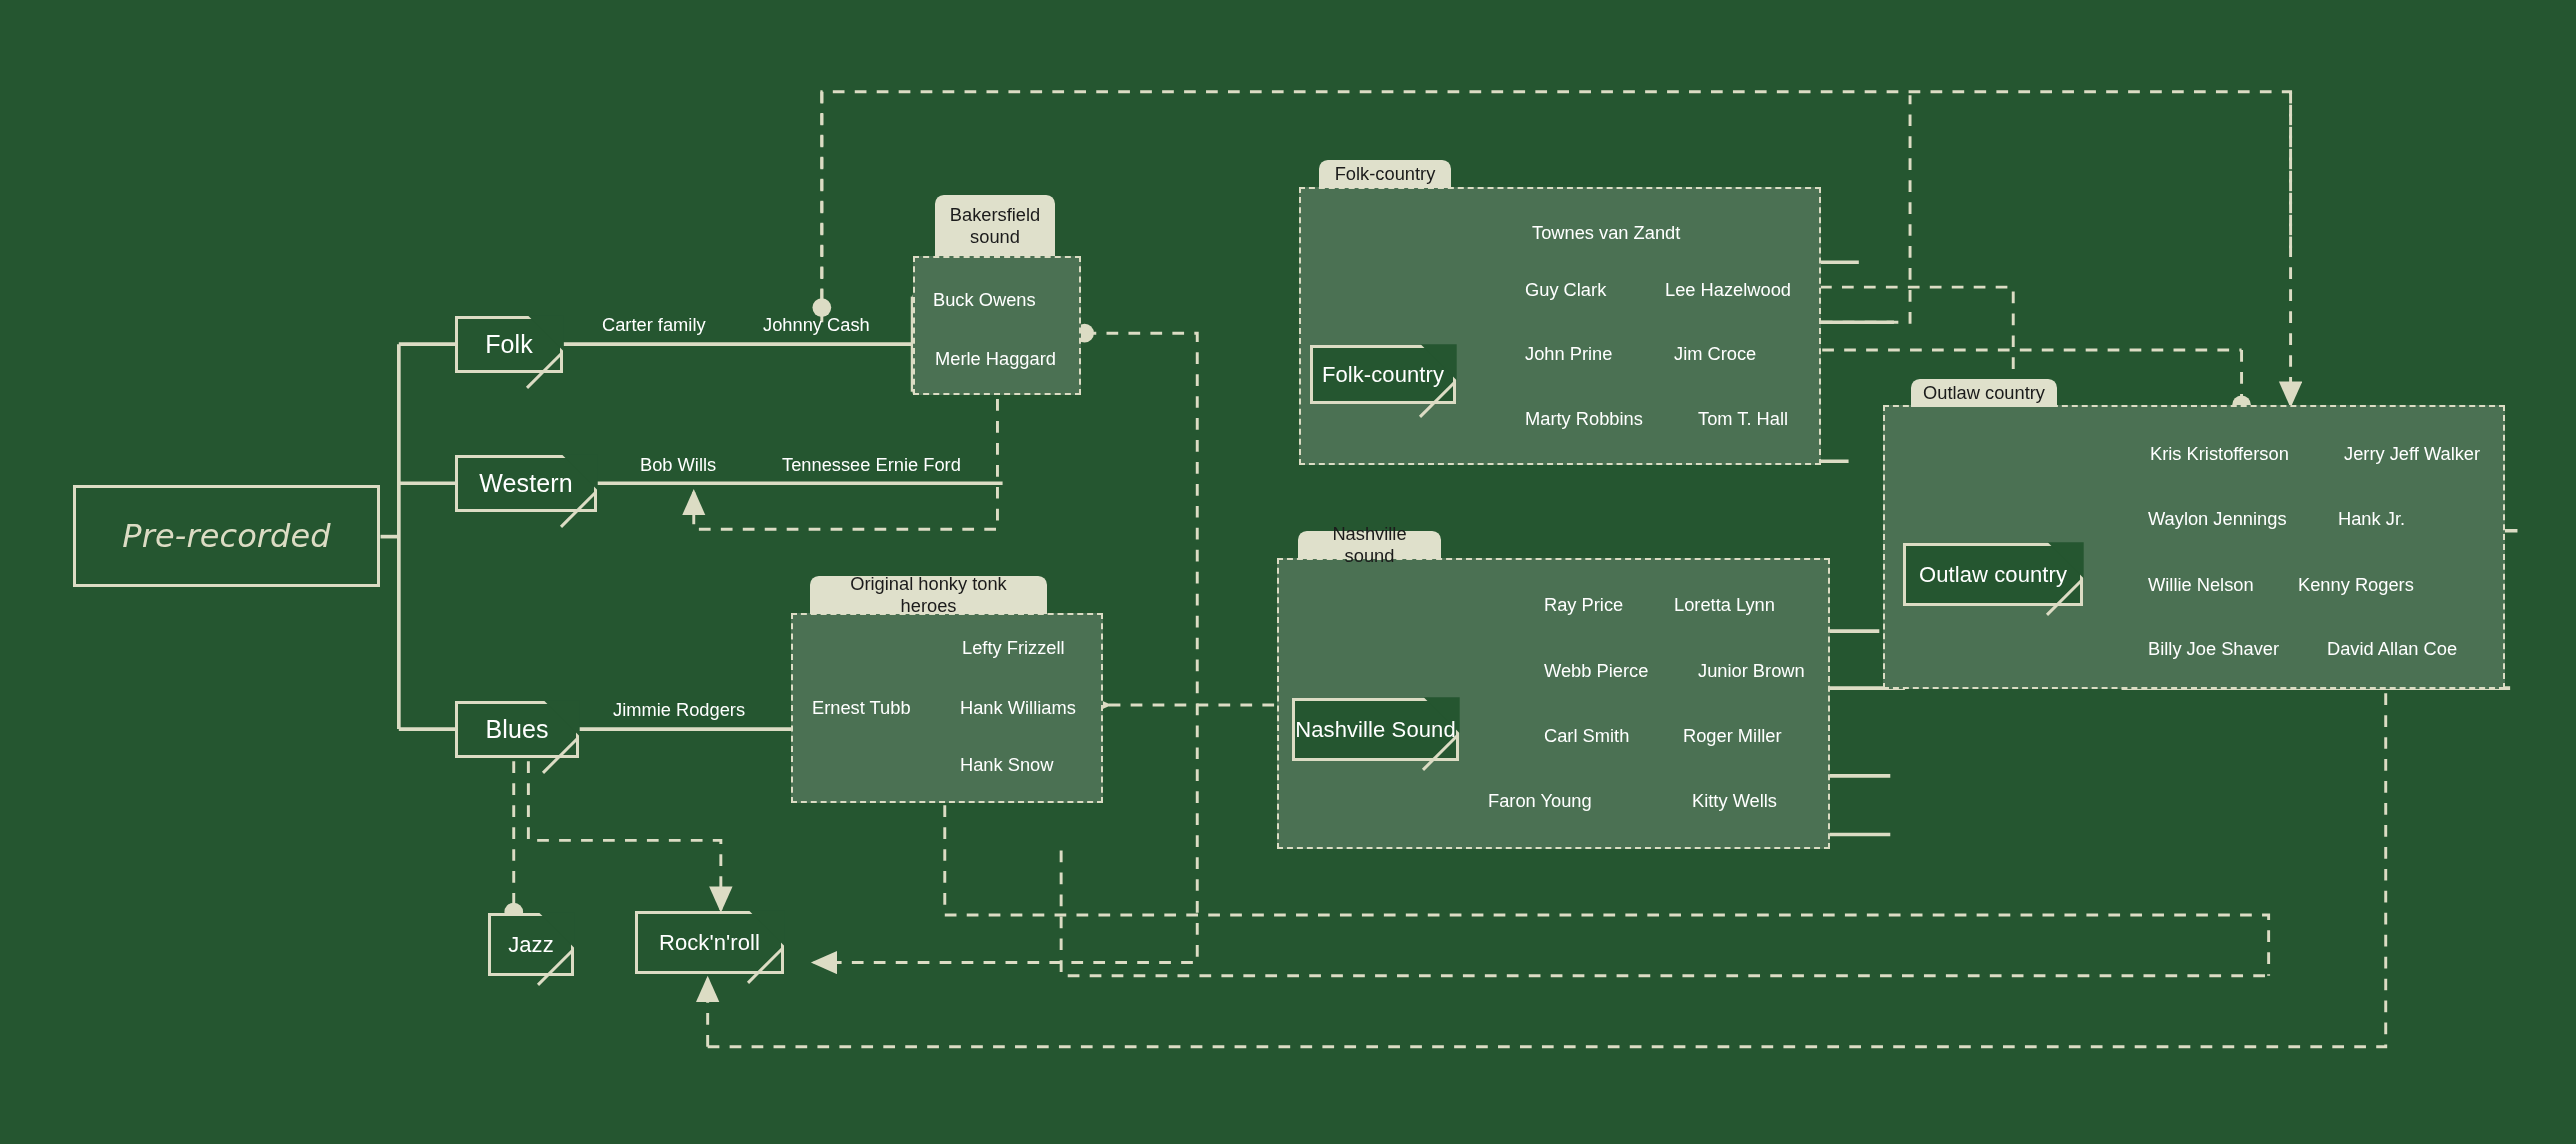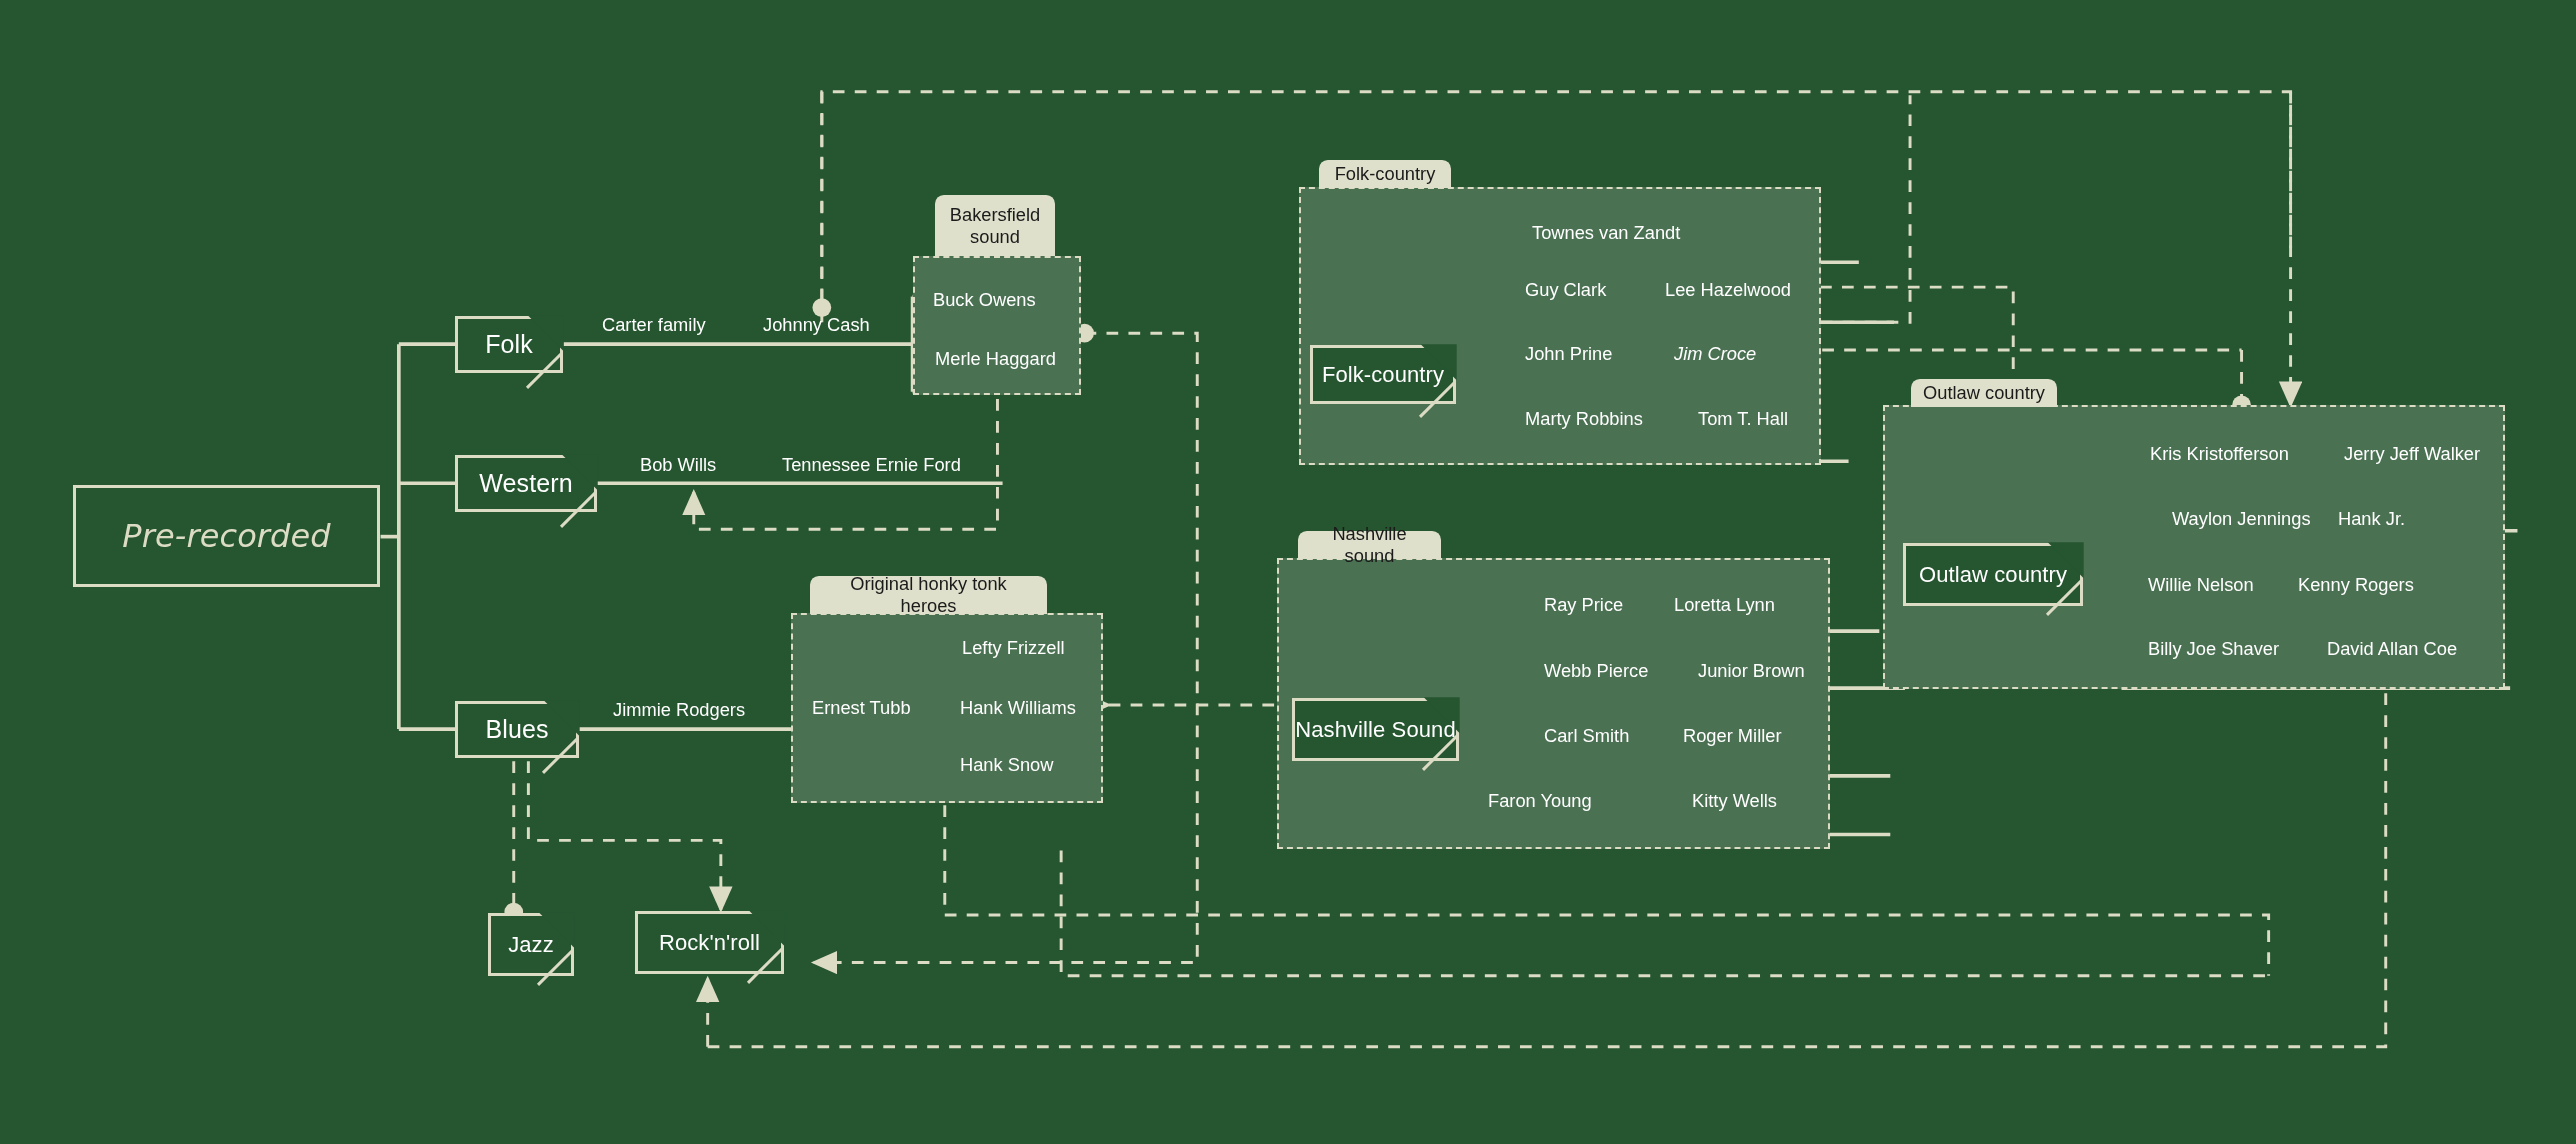--- a/index.html
+++ b/index.html
@@ -218,21 +218,21 @@
   </div>
   <div class="note" style="left:1310px;top:345px;width:146px;height:59px;font-size:22px;">
     <div class="fold2"></div>
     <div class="foldline"></div>
     <span class="note-label">Folk-country</span>
   </div>
   <div class="person" style="left:1532px;top:222px;">Townes van Zandt</div>
   <div class="person" style="left:1525px;top:279px;">Guy Clark</div>
   <div class="person" style="left:1665px;top:279px;">Lee Hazelwood</div>
   <div class="person" style="left:1525px;top:343px;">John Prine</div>
-  <div class="person" style="left:1674px;top:343px;font-style:italic;">Jim Croce</div>
+  <div class="person" style="left:1674px;top:343px;">Jim Croce</div>
   <div class="person" style="left:1525px;top:408px;">Marty Robbins</div>
   <div class="person" style="left:1698px;top:408px;">Tom T. Hall</div>
 
   <div class="group" style="left:791px;top:613px;width:312px;height:190px;"></div>
   <div class="group-title" style="left:810px;top:576px;width:237px;height:38px;">
     <span>Original honky tonk heroes</span>
   </div>
   <div class="person" style="left:812px;top:697px;">Ernest Tubb</div>
   <div class="person" style="left:962px;top:637px;">Lefty Frizzell</div>
   <div class="person" style="left:960px;top:697px;">Hank Williams</div>
@@ -260,21 +260,21 @@
   <div class="group-title" style="left:1911px;top:379px;width:146px;height:28px;">
     <span>Outlaw country</span>
   </div>
   <div class="note" style="left:1903px;top:543px;width:180px;height:63px;font-size:22px;">
     <div class="fold2"></div>
     <div class="foldline"></div>
     <span class="note-label">Outlaw country</span>
   </div>
   <div class="person" style="left:2150px;top:443px;">Kris Kristofferson</div>
   <div class="person" style="left:2344px;top:443px;">Jerry Jeff Walker</div>
-  <div class="person" style="left:2148px;top:508px;margin-left:24px;">Waylon Jennings</div>
+  <div class="person" style="left:2148px;top:508px;">Waylon Jennings</div>
   <div class="person" style="left:2338px;top:508px;">Hank Jr.</div>
   <div class="person" style="left:2148px;top:574px;">Willie Nelson</div>
   <div class="person" style="left:2298px;top:574px;">Kenny Rogers</div>
   <div class="person" style="left:2148px;top:638px;">Billy Joe Shaver</div>
   <div class="person" style="left:2327px;top:638px;">David Allan Coe</div>
 
 </div>
 
 
 </body></html>

